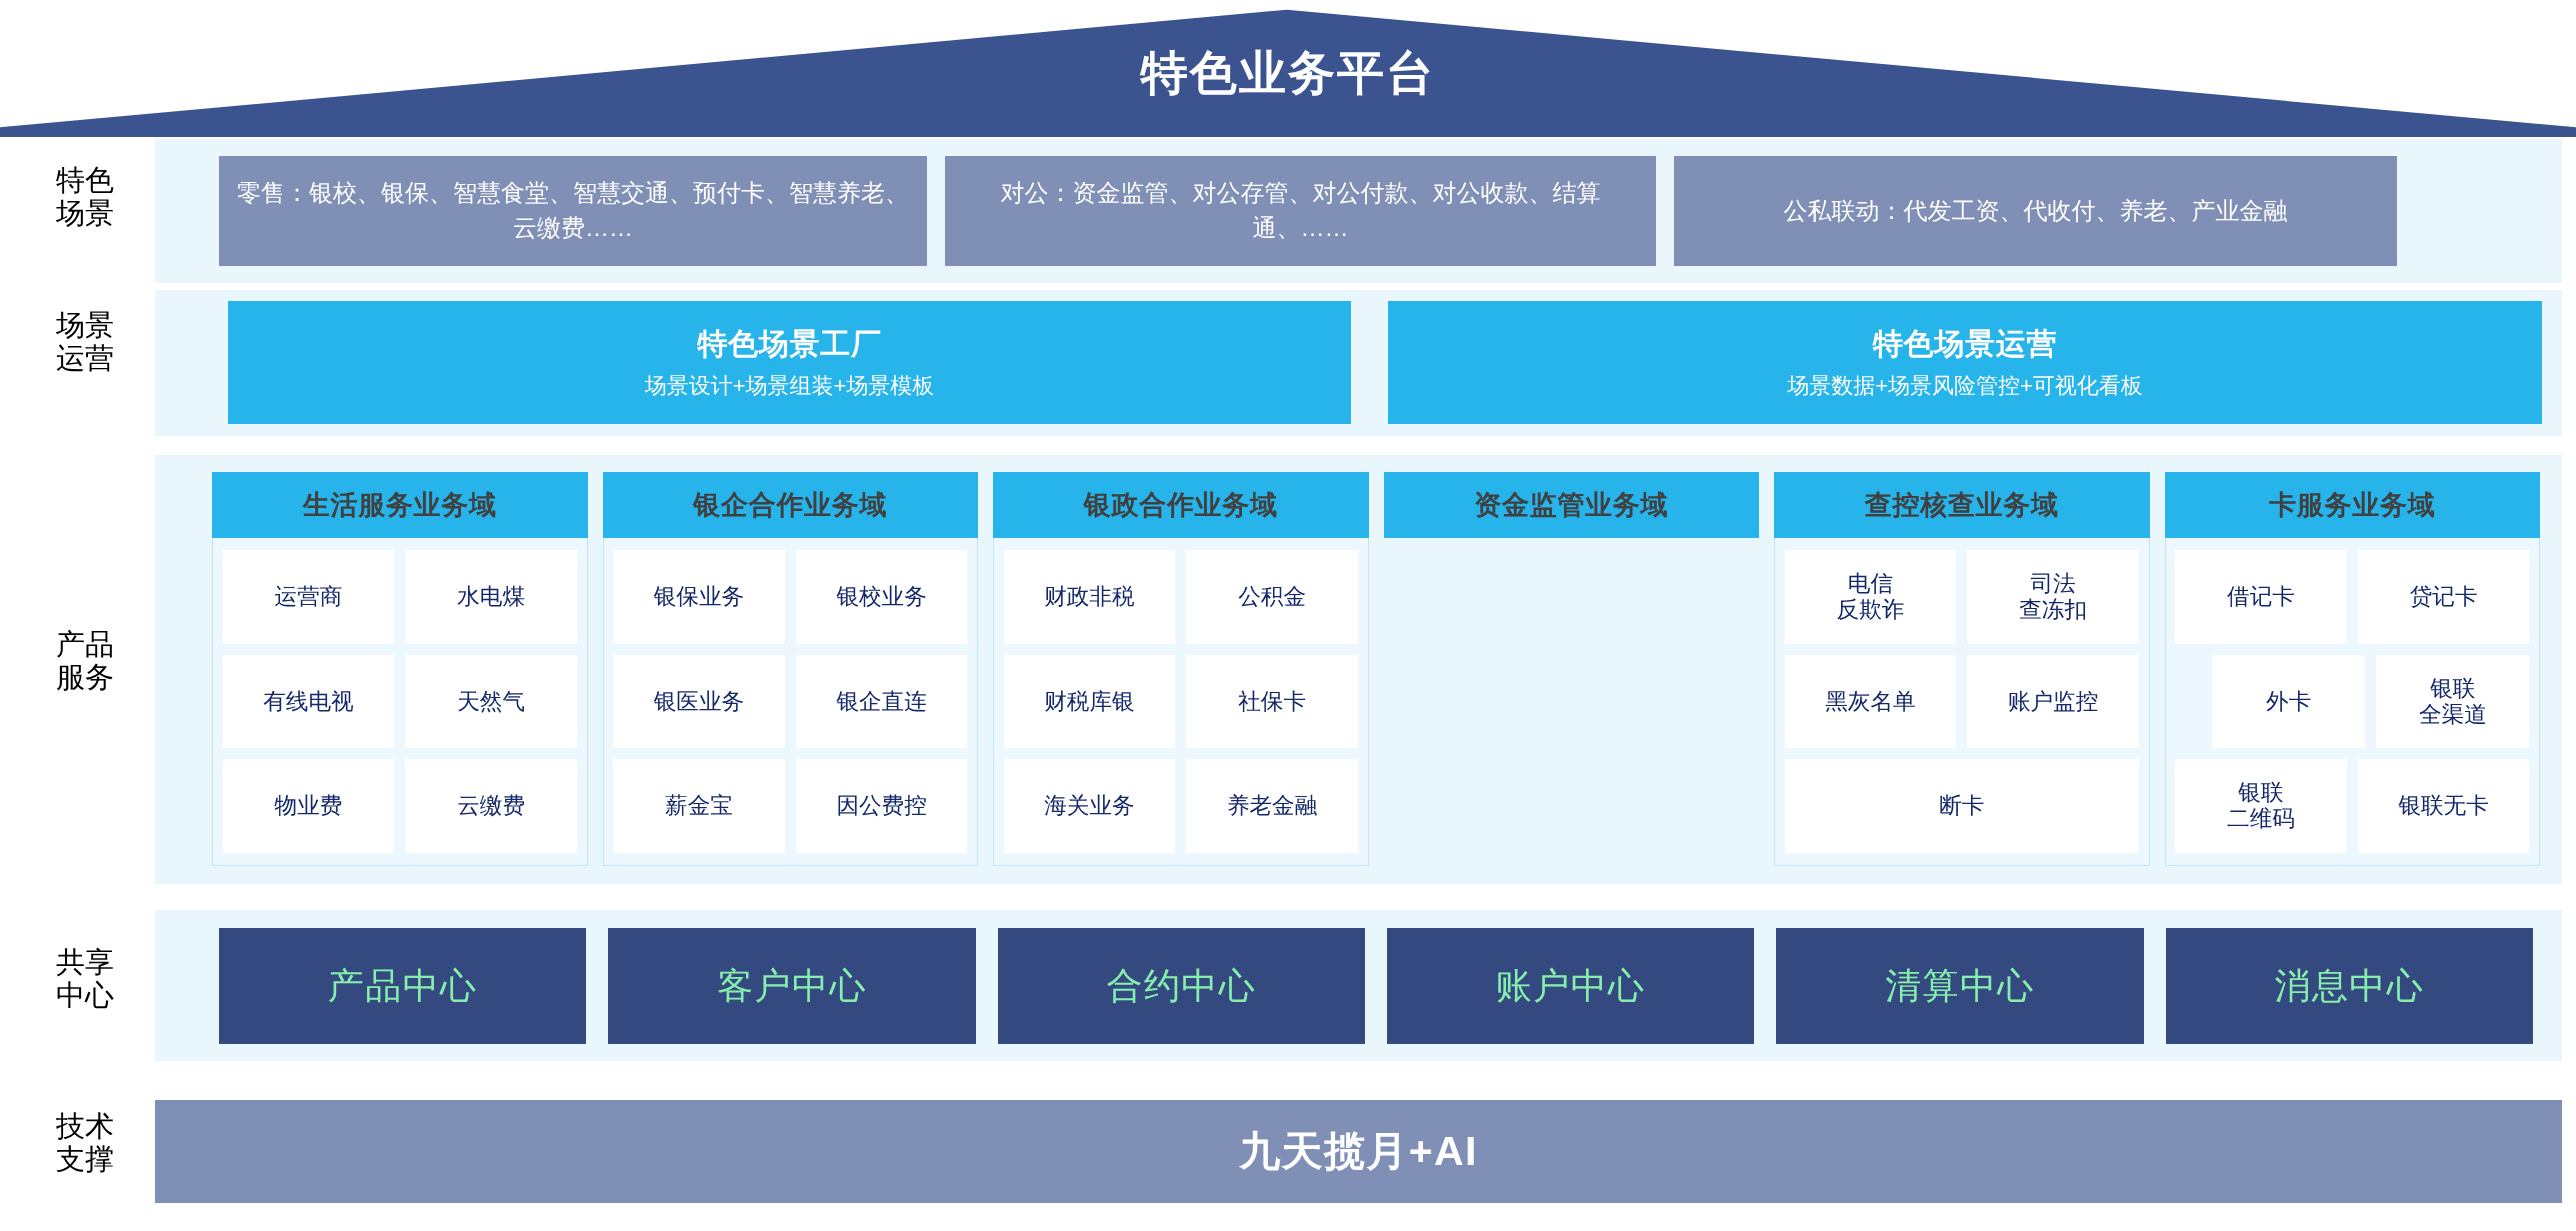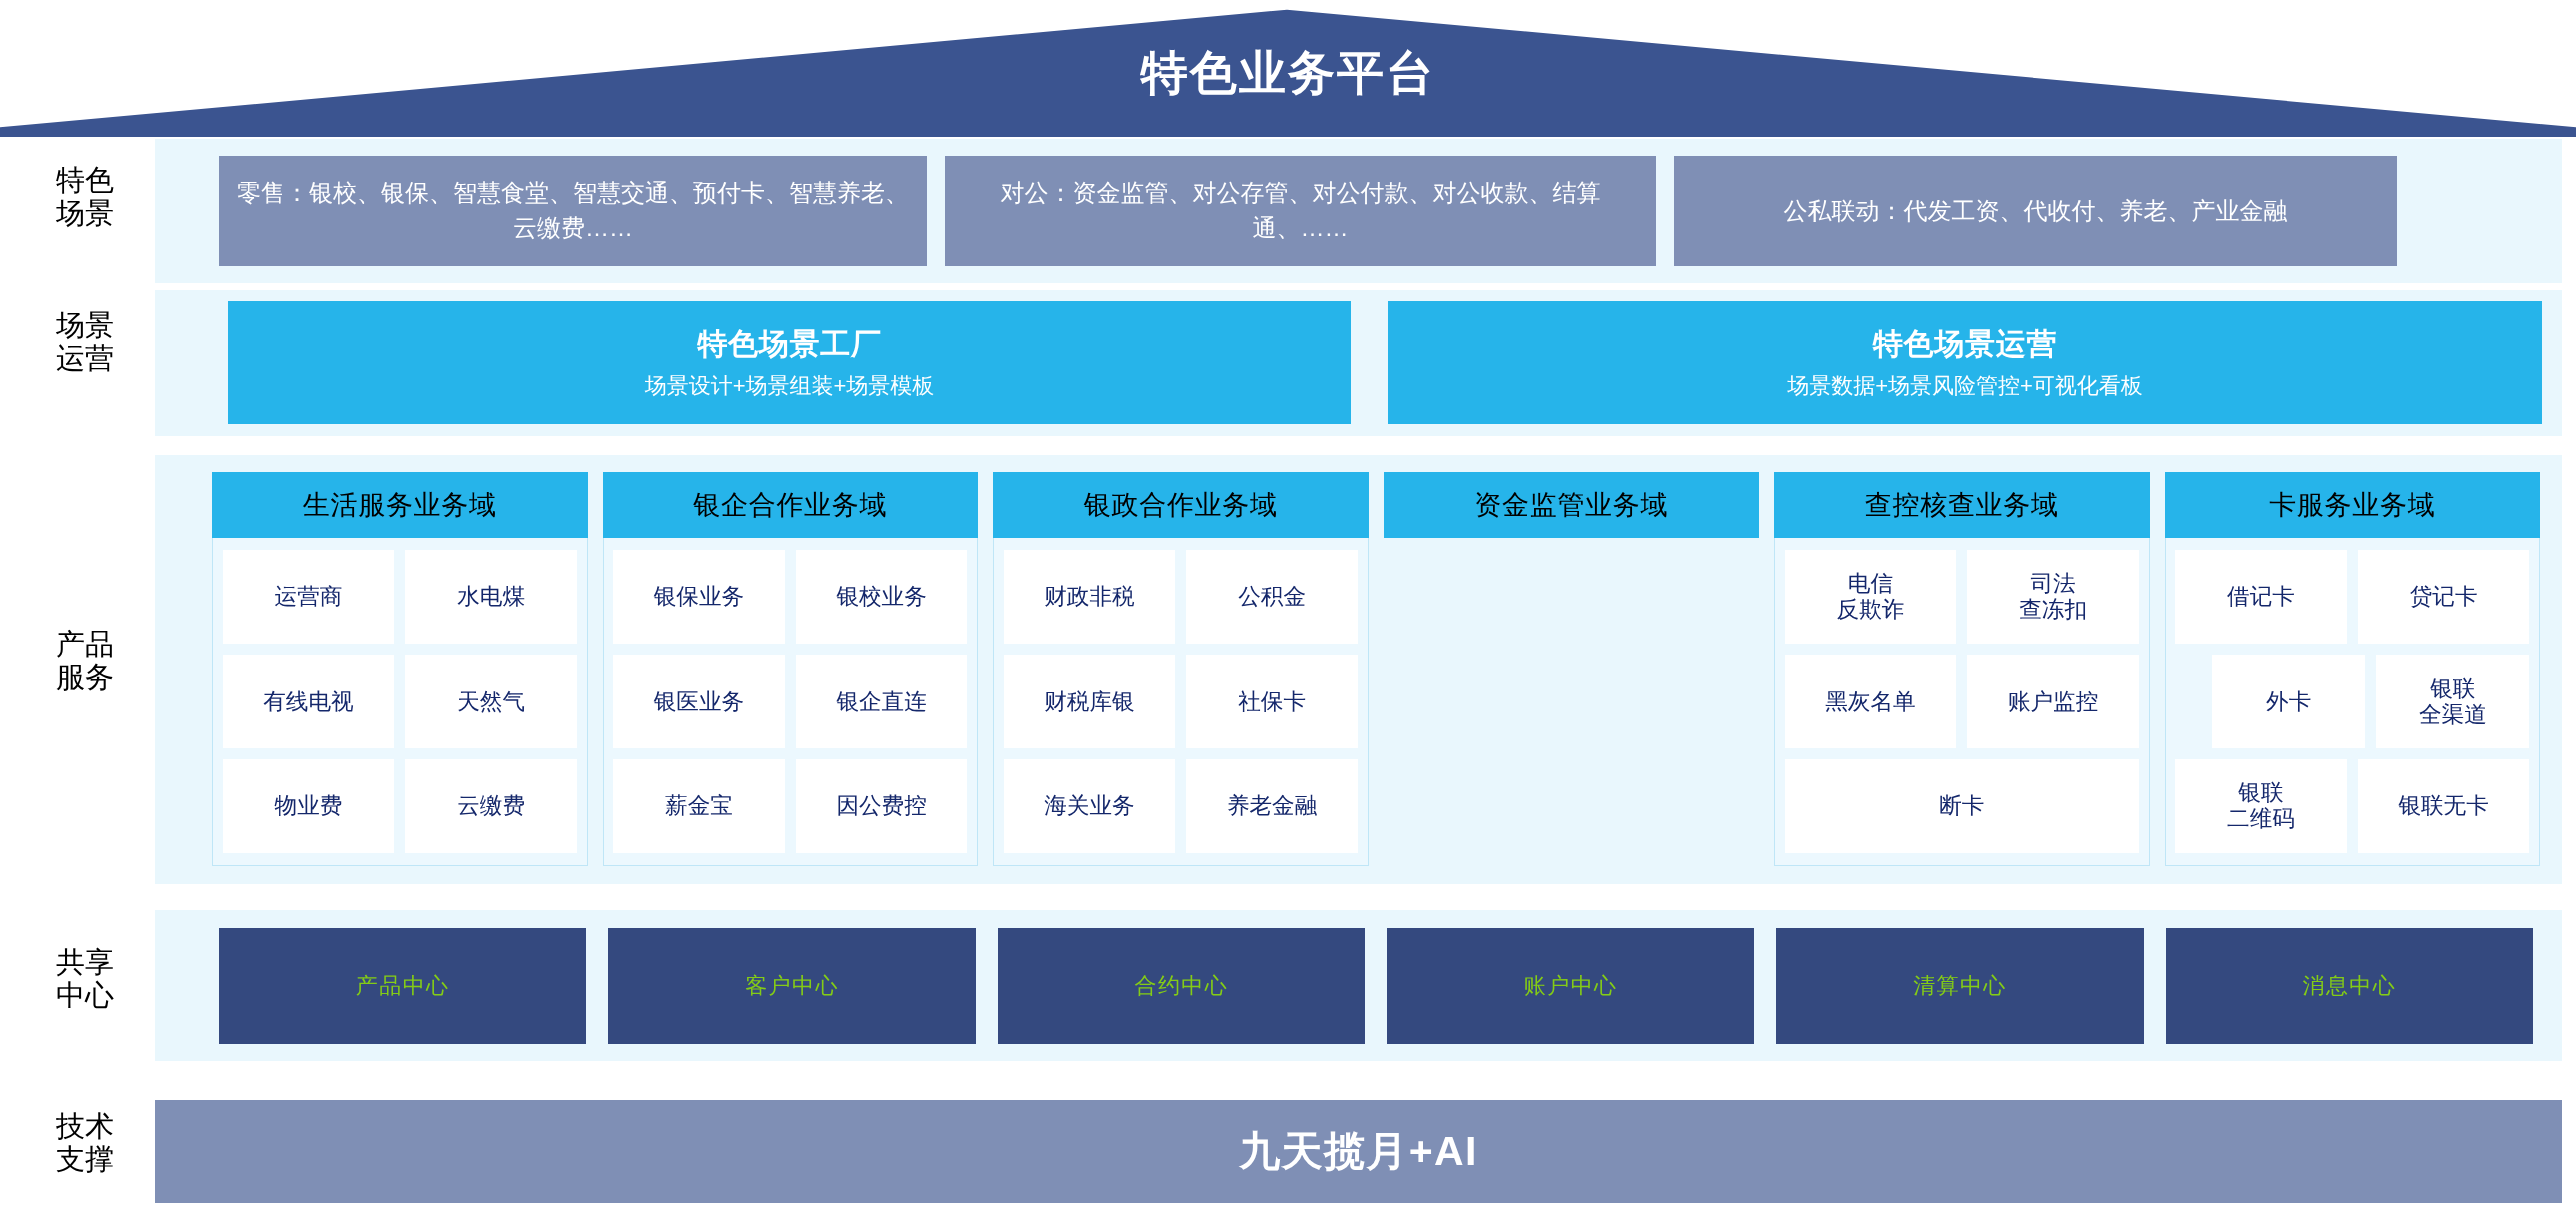--- a/index.html
+++ b/index.html
@@ -43,42 +43,42 @@
   }
   .op-box.left{flex:0 0 1123px;}
   .op-box.right{flex:0 0 1154px;}
   .op-title{font-size:30px;font-weight:bold;line-height:1.2;letter-spacing:0.7px;}
   .op-sub{font-size:22px;margin-top:11px;line-height:1.2;}
   
   .dom-row{position:absolute;left:212px;top:472px;width:2328px;height:394px;
     display:flex;gap:15px;}
   .dom-col{flex:1 1 0;display:flex;flex-direction:column;min-width:0;}
   .dom-head{
-    background:#26b4ea;color:#000000;font-size:27px;font-weight:normal;
+    background:#26b4ea;color:#404040;font-size:27px;font-weight:bold;
     height:66px;display:flex;align-items:center;justify-content:center;
     letter-spacing:0.7px;white-space:nowrap;
   }
   .dom-body{
     flex:1;border:1.4px solid #bfe6f7;border-top:none;background:#ecf8fe;
     padding:12.3px 9.6px;box-sizing:border-box;display:flex;flex-direction:column;
     justify-content:space-between;
   }
   .dom-grid-row{display:flex;gap:11px;flex:1;}
   .dom-cell{
     flex:1 1 0;background:#ffffff;color:#14276b;display:flex;
     align-items:center;justify-content:center;text-align:center;
     font-size:22.6px;line-height:1.15;min-width:0;
   }
   .dom-grid-row + .dom-grid-row{margin-top:11px;}
   
   .ctr-row{position:absolute;left:219px;top:928px;width:2314px;height:116px;
     display:flex;gap:22px;}
   .ctr-box{
-    flex:1 1 0;background:#34497f;color:#84cc16;display:flex;align-items:center;
-    justify-content:center;font-size:22px;letter-spacing:1.4px;font-family:Liberation Mono, monospace;
+    flex:1 1 0;background:#34497f;color:#86efac;display:flex;align-items:center;
+    justify-content:center;font-size:36px;letter-spacing:1.4px;font-family:Liberation Mono, monospace;
   }
   
   .tech-bar{
     position:absolute;left:155px;top:1100px;width:2407px;height:103px;
     background:#7f8fb5;color:#ffffff;display:flex;align-items:center;
     justify-content:center;font-size:41px;font-weight:bold;letter-spacing:1.4px;
   }
 </style>
 </head>
 <body>

